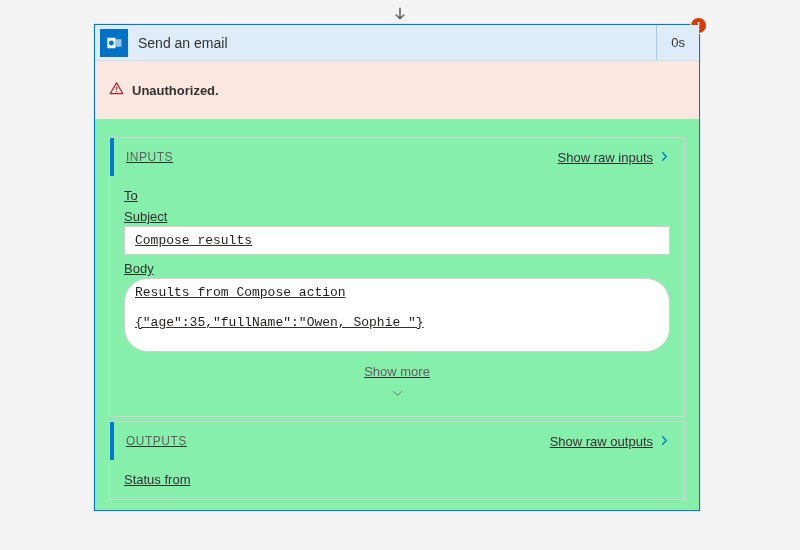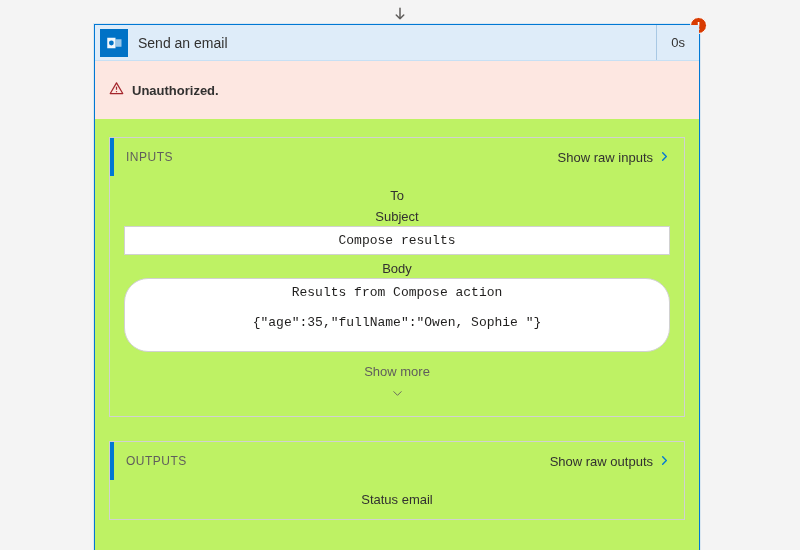--- a/index.html
+++ b/index.html
@@ -18,24 +18,23 @@
       top: 6px;
       left: 50%;
       transform: translateX(-50%);
       color: #605e5c;
     }
     .card {
       position: absolute;
       top: 24px;
       left: 94px;
       width: 606px;
-      background: #bef264;
+      background: #86efac;
       border: 1px solid #0078d4;
       box-shadow: 0 0 0 1px rgba(0,120,212,0.1);
-      text-align: center;
     }
     .card-header {
       display: flex;
       align-items: center;
       height: 36px;
       background: #deecf9;
       border-bottom: 1px solid #c7e0f4;
       position: relative;
     }
     .outlook-icon {
@@ -86,21 +85,22 @@
       display: flex;
       align-items: center;
       padding: 20px 14px;
       gap: 8px;
     }
     .warn-icon { color: #a4262c; }
     .error-text { font-weight: 600; color: #323130; }
     .card-body { padding: 18px 14px 6px 14px; }
     .section {
       border: 1px solid #d1d1d1;
-      margin-bottom: 24px;
+      margin-bottom: 4px;
+      text-decoration: underline;
     }
     .section-header {
       display: flex;
       align-items: center;
       height: 38px;
       border-left: 4px solid #0078d4;
       padding: 0 14px 0 12px;
     }
     .section-title {
       font-size: 12px;
@@ -223,18 +223,18 @@
           <div class="section-link">
             <span>Show raw outputs</span>
             <span class="chevron-right">
               <svg width="11" height="11" viewBox="0 0 24 24">
                   <path d="M8 4l8 8-8 8" stroke="#0078d4" stroke-width="3" fill="none" stroke-linecap="round" stroke-linejoin="round"></path>
                 </svg>
             </span>
           </div>
         </div>
         <div class="section-body">
-          <div class="field-label">Status email</div>
+          <div class="field-label">Status from</div>
         </div>
       </div>
     </div>
   </div>
 </div>
 
 </body></html>

